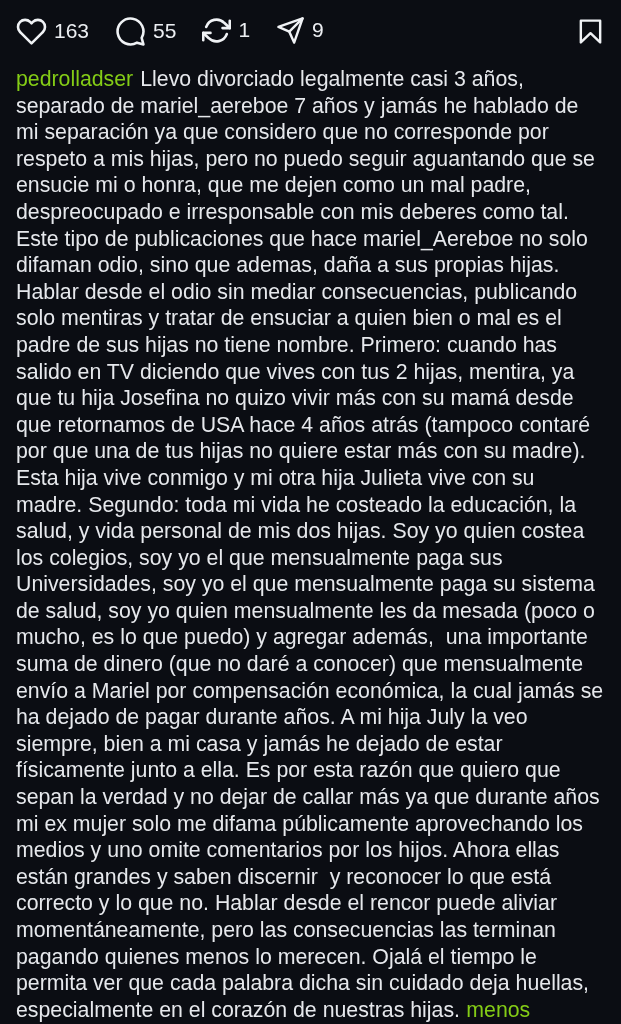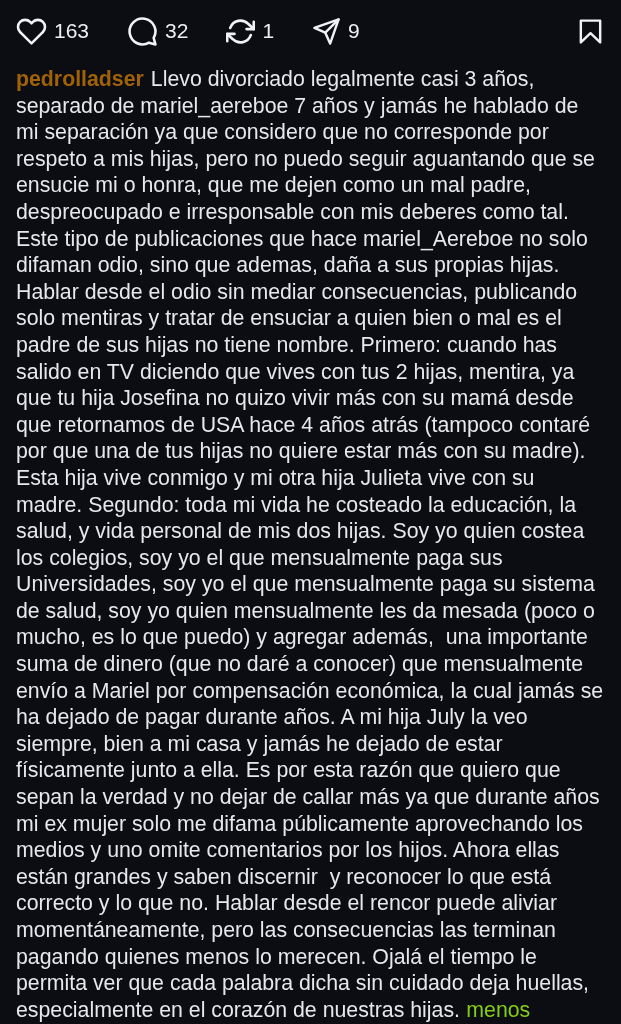--- a/index.html
+++ b/index.html
@@ -9,41 +9,41 @@
     font-family: "Liberation Sans", sans-serif;
     overflow: hidden;
   }
   .post { padding: 0 16px; }
 
   
   .action-bar {
     display: flex; align-items: center; justify-content: space-between;
     padding-top: 13px; height: 36px;
   }
-  .left-actions { display: flex; align-items: center; gap: 38px; }
+  .left-actions { display: flex; align-items: flex-start; gap: 26px; }
   .action { display: flex; align-items: center; gap: 7px; }
   .icon-btn {
     background: none; border: none; padding: 0; margin: 0;
     display: flex; align-items: center; cursor: pointer;
   }
   .icon-btn svg { display: block; }
   .count {
     color: #eceef2; font-size: 21px; font-weight: 400; cursor: pointer;
   }
 
   
   .caption {
     margin-top: 17px;
     color: #e6e8ec;
     font-size: 21.3px;
     line-height: 26.6px;
     white-space: pre-wrap;
     word-wrap: break-word;
   }
-  .username { font-weight: 700; color: #a16207; margin-right: 0.33em; cursor: pointer; }
+  .username { font-weight: 400; color: #84cc16; margin-right: 0.33em; cursor: pointer; }
   .less-link { color: #84cc16; margin-left: 0.30em; cursor: pointer; }
 </style>
 </head>
 <body>
 
 <div class="post">
 
   <div class="action-bar">
     <div class="left-actions">
 
@@ -59,21 +59,21 @@
       </div>
 
       <div class="action">
         <button class="icon-btn">
           <span>
             <svg width="31" height="31" viewBox="0 0 24 24" fill="none" stroke="#f0f2f5" stroke-width="2" stroke-linecap="round" stroke-linejoin="round">
               <path d="M20.656 17.008a9.993 9.993 0 1 0-3.59 3.615L22 22z"></path>
             </svg>
           </span>
         </button>
-        <span class="count">32</span>
+        <span class="count">55</span>
       </div>
 
       <div class="action">
         <button class="icon-btn">
           <span>
             <svg width="29" height="29" viewBox="0 0 24 24" fill="none" stroke="#f0f2f5" stroke-width="2.2" stroke-linecap="round" stroke-linejoin="round">
               <polyline points="23 4 23 10 17 10"></polyline>
               <polyline points="1 20 1 14 7 14"></polyline>
               <path d="M3.51 9a9 9 0 0 1 14.85-3.36L23 10"></path>
               <path d="M1 14l4.64 4.36A9 9 0 0 0 20.49 15"></path>

